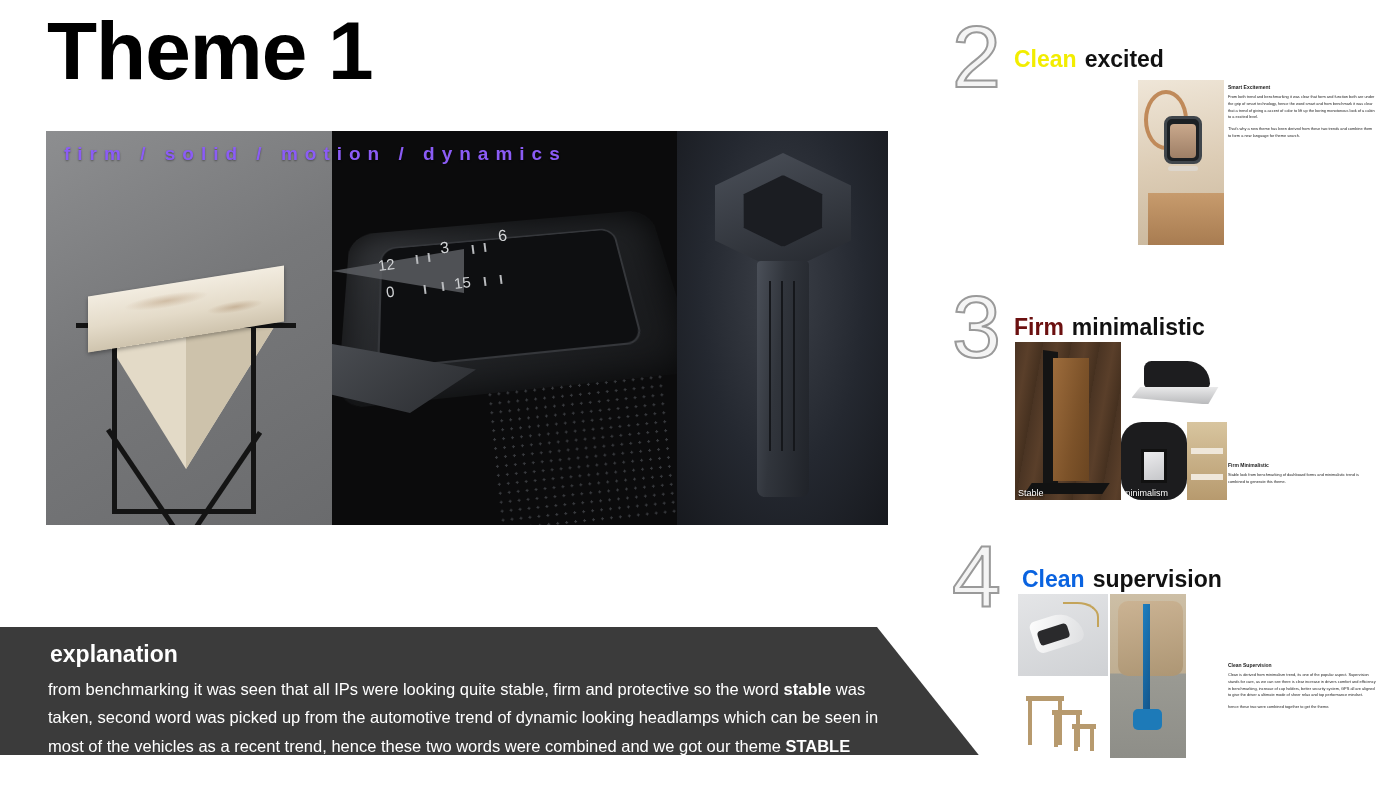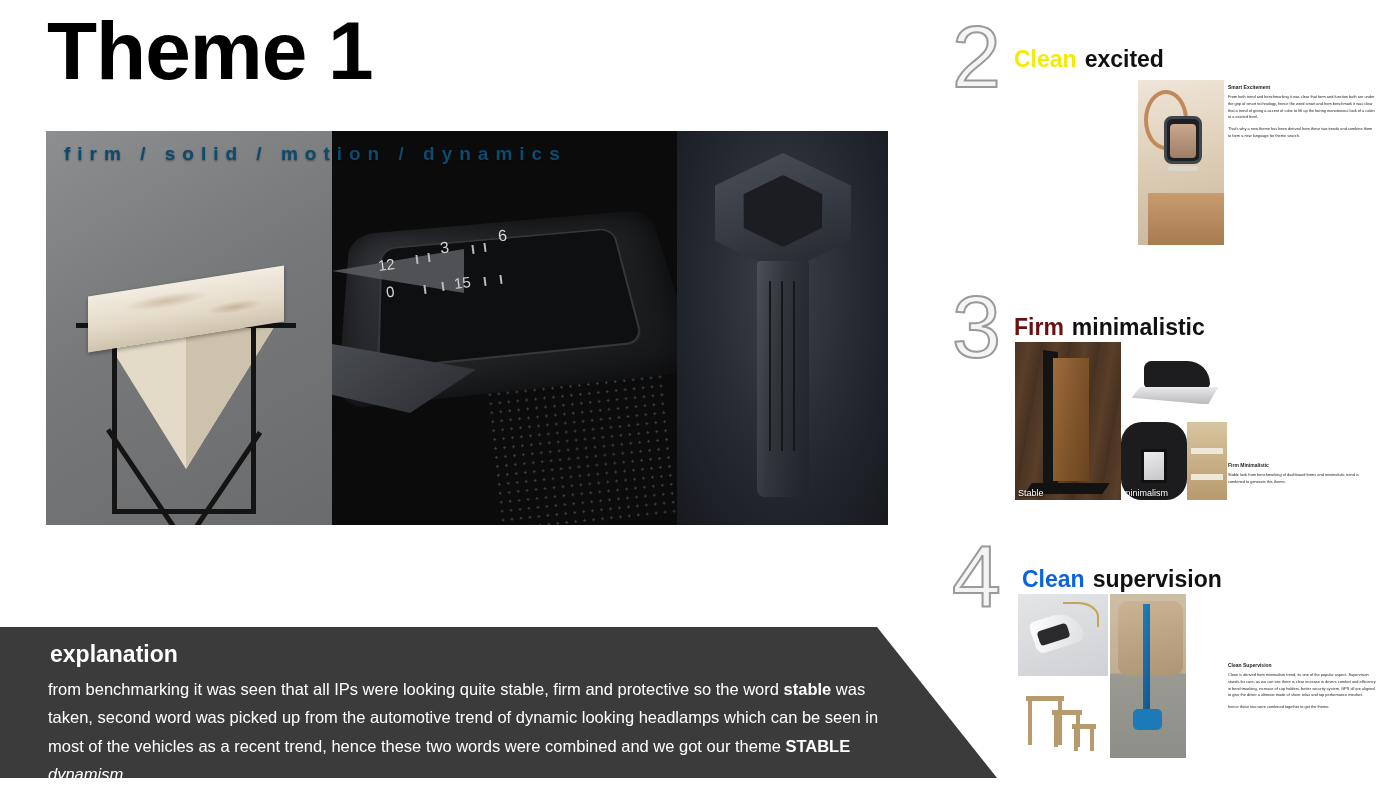--- a/index.html
+++ b/index.html
@@ -120,36 +120,36 @@
   }
   .tool-shaft {
     position: absolute; left: 80px; top: 130px; width: 52px; height: 236px;
     background: linear-gradient(95deg,#4b5059 0%,#31353c 40%,#202329 100%);
     border-radius: 4px 4px 8px 8px;
   }
   .tool-groove { position: absolute; width: 2px; background: #15171b; }
 
   #hero-caption {
     position: absolute; left: 18px; top: 12px;
-    font-size: 19px; font-weight: bold; color: #0c4a6e;
+    font-size: 19px; font-weight: bold; color: #8b5cf6;
     letter-spacing: 7px; white-space: nowrap;
     text-shadow: 0 1px 2px rgba(0,0,0,.4);
   }
 
   
   #theme-phrase {
     position: absolute; left: 46px; top: 543px;
     font-size: 47px; color: #000; white-space: nowrap;
   }
   #theme-phrase .word-a { font-weight: normal; }
   #theme-phrase .word-b { font-style: italic; color: #7c7c7c; margin-left: 16px; }
 
   
   #explanation {
-    position: absolute; left: 0; top: 627px; width: 1015px; height: 151px;
+    position: absolute; left: 0; top: 627px; width: 1015px; height: 128px;
     background: #3b3b3b;
     clip-path: polygon(0 0, 877px 0, 1005px 161px, 0 161px);
   }
   #explanation h2 {
     position: absolute; left: 50px; top: 14px;
     font-size: 23px; font-weight: bold; color: #fff;
   }
   #explanation .body {
     position: absolute; left: 48px; top: 48px; width: 840px;
     font-size: 16.5px; color: #fff; line-height: 1.72;

